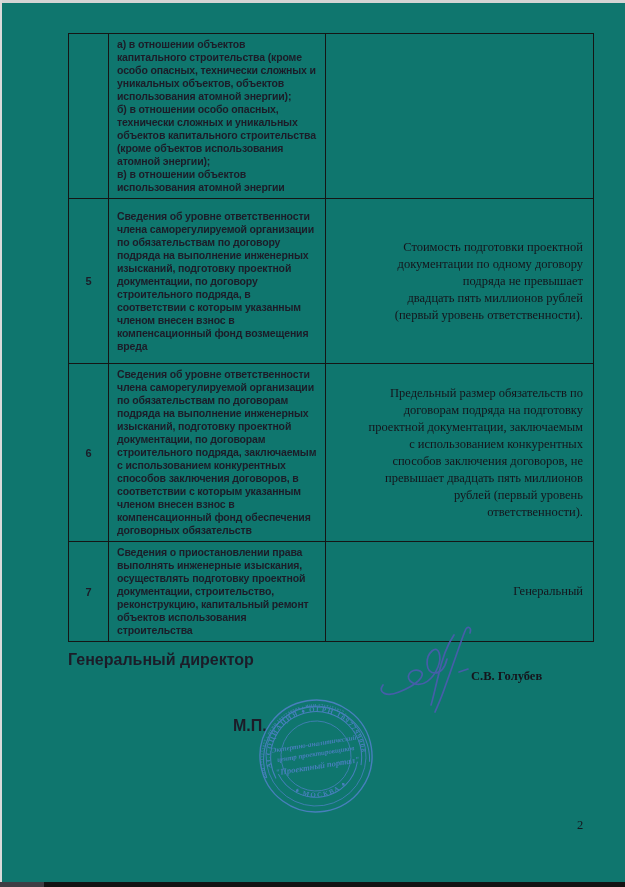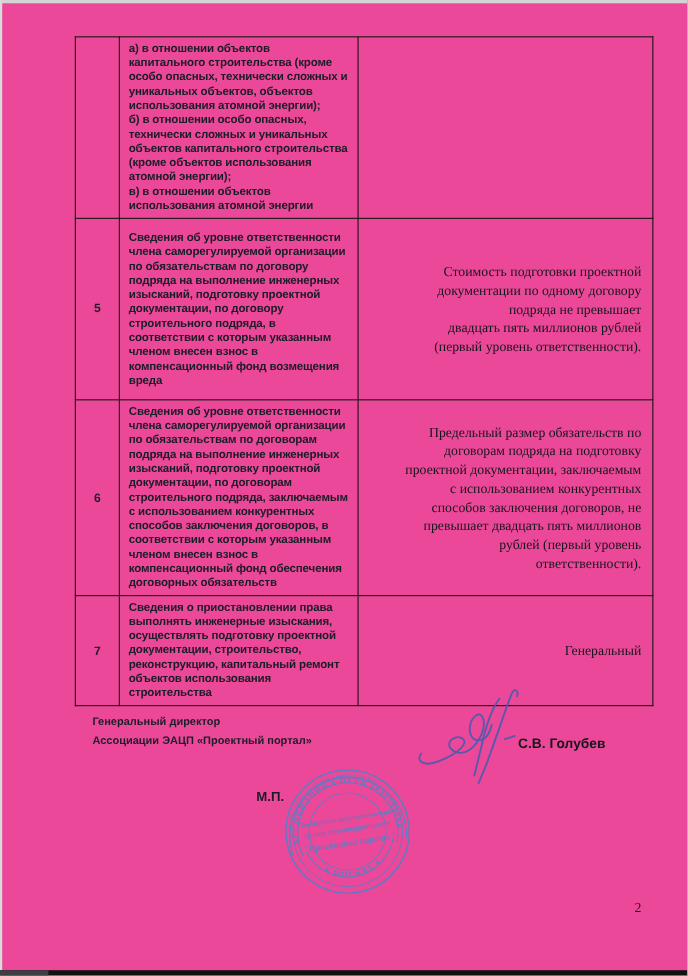--- a/index.html
+++ b/index.html
@@ -1,37 +1,37 @@
 <!DOCTYPE html>
 <html><head>
 <meta charset="utf-8">
 <style>
   html,body{margin:0;padding:0;background:#e8e8e8;}
-  .page{position:relative;width:625px;height:887px;background:#ec4899;overflow:hidden;
+  .page{position:relative;width:625px;height:887px;background:#0f766e;overflow:hidden;
         font-family:"Liberation Sans",sans-serif;}
   .edge-top{position:absolute;top:0;left:0;right:0;height:3px;background:#d4d4d4;}
   .edge-left{position:absolute;top:0;left:0;bottom:0;width:2px;background:#dadada;}
   .edge-bottom{position:absolute;left:0;right:0;bottom:0;height:5px;background:#131313;}
   .edge-bottom-left{position:absolute;left:0;bottom:0;width:44px;height:5px;background:#3e3e44;}
 
   table.doc{position:absolute;left:68px;top:33px;width:484px;border-collapse:collapse;
             table-layout:fixed;}
   table.doc td{border:1px solid #151515;vertical-align:middle;overflow:hidden;}
   td.num{width:37px;text-align:center;font-weight:bold;font-size:11px;color:#1c1c28;}
   td.crit{width:200px;font-weight:bold;font-size:10.5px;line-height:13px;
           letter-spacing:-0.15px;padding:4px 8px 4px 8px;white-space:pre-line;color:#1c1c28;}
   td.val{width:247px;font-family:"Liberation Serif",serif;font-size:12.5px;line-height:17px;
          text-align:right;white-space:pre-line;padding:4px 10px;color:#15151c;}
 
-  .sig-title{position:absolute;left:68px;font-weight:bold;font-size:10px;color:#1c1c28;margin-left:16px;}
+  .sig-title{position:absolute;left:68px;font-weight:bold;font-size:16px;color:#1c1c28;}
   .sig-title.l1{top:651px;}
   .sig-title.l2{top:668px;}
-  .signer-name{position:absolute;left:471px;top:669px;font-family:Liberation Sans, sans-serif;
+  .signer-name{position:absolute;left:471px;top:669px;font-family:Liberation Serif, serif;
                font-weight:bold;font-size:12.5px;color:#15151c;}
-  .mp-label{position:absolute;left:233px;top:717px;font-weight:bold;font-size:12px;color:#1c1c28;}
+  .mp-label{position:absolute;left:233px;top:717px;font-weight:bold;font-size:16px;color:#1c1c28;}
   .page-number{position:absolute;left:570px;top:818px;width:20px;text-align:center;
                font-family:"Liberation Serif",serif;font-size:12.5px;color:#15151c;}
 
   .sig-svg{position:absolute;left:375px;top:615px;}
   .stamp-svg{position:absolute;left:256px;top:696px;opacity:0.88;}
   .stamp-text{font-family:"Liberation Serif",serif;font-weight:bold;}
 </style>
 </head>
 <body>
 
@@ -74,21 +74,20 @@
       </tr>
       <tr style="height:85px;">
         <td class="num">7</td>
         <td class="crit">Сведения о приостановлении права выполнять инженерные изыскания, осуществлять подготовку проектной документации, строительство, реконструкцию, капитальный ремонт объектов использования строительства</td>
         <td class="val">Генеральный</td>
       </tr>
     </tbody>
   </table>
 
   <div class="sig-title l1">Генеральный директор</div>
-  <div class="sig-title l2">Ассоциации ЭАЦП «Проектный портал»</div>
 
   <svg class="sig-svg" width="120" height="110" viewBox="0 0 120 110">
     <g fill="none" stroke="#4a5cae" stroke-width="1.7" stroke-linecap="round" opacity="0.92">
       <path d="M 8 70 C 2 78, 12 82, 24 77 C 42 70, 52 60, 45 56 C 36 52, 28 63, 38 68 C 48 73, 58 64, 63 52 C 67 42, 64 30, 57 36 C 50 42, 50 58, 60 58 C 66 58, 70 52, 72 44"></path>
       <path d="M 79 20 C 72 30, 66 48, 63 62 C 60 74, 58 84, 56 90"></path>
       <path d="M 95 18 C 97 12, 92 10, 90 16 C 86 26, 78 50, 70 72 C 66 84, 62 92, 60 97"></path>
       <path d="M 84 57 L 93 54"></path>
     </g>
   </svg>
 

